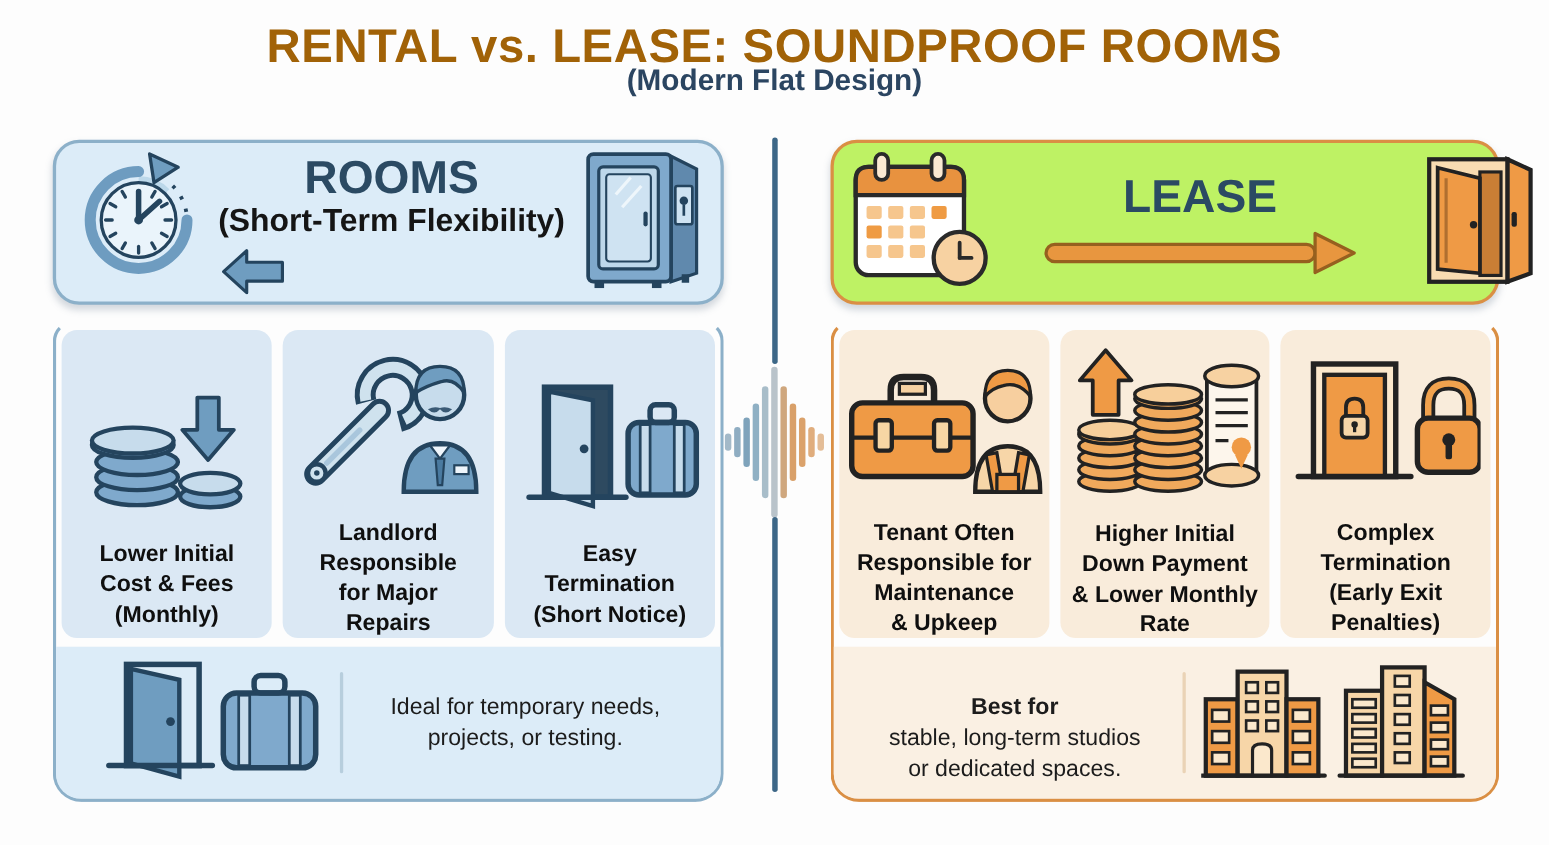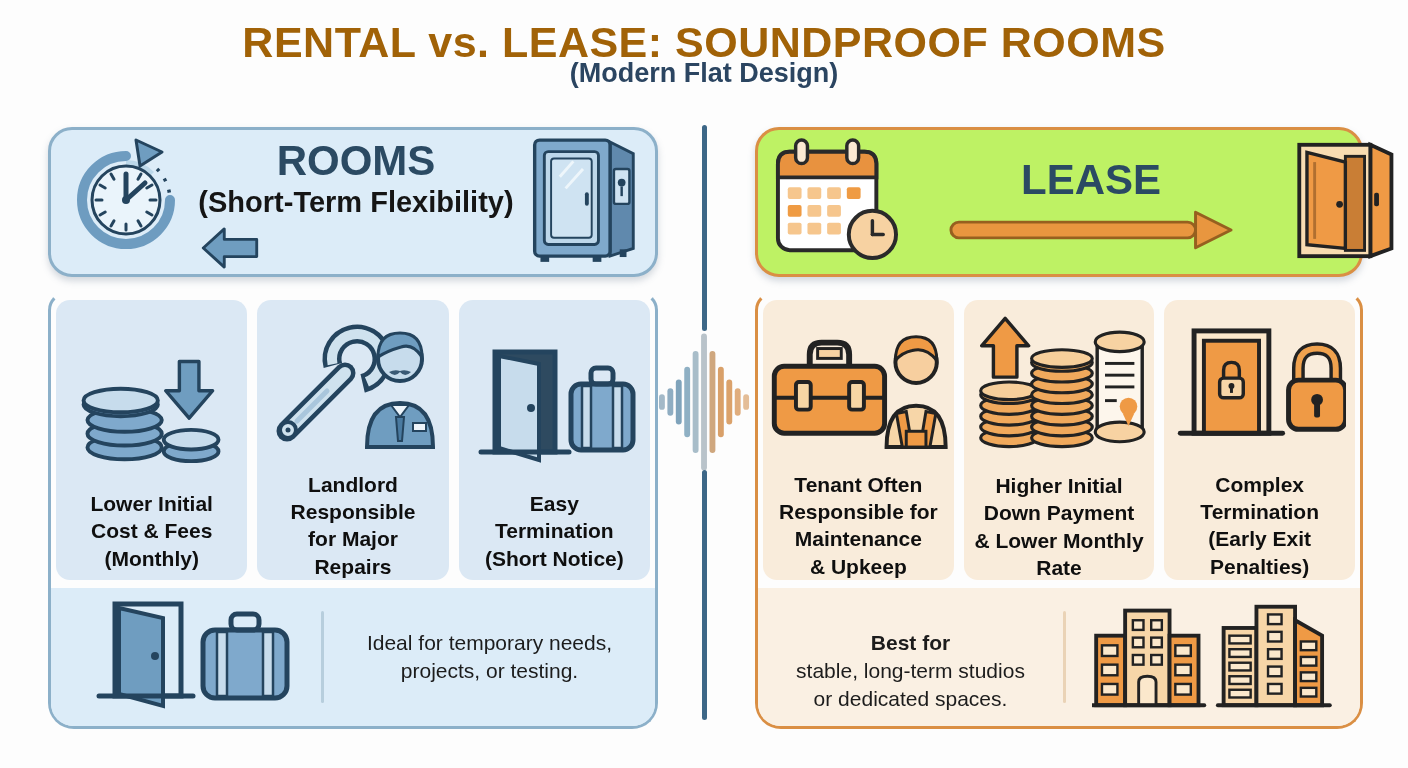--- a/index.html
+++ b/index.html
@@ -51,21 +51,21 @@
   .left .card{background:#dbe8f4;}
   .right .card{background:#f9ecdb;}
   .card-icon{height:152px;display:flex;align-items:flex-end;justify-content:center;padding-top:16px;}
   .card-label{
     margin-top:22px;text-align:center;font-size:21px;font-weight:700;
     line-height:1.3;color:#0f0f0f;white-space:pre-line;padding:0 6px;
   }
 
   .panel-footer{
     margin-top:8px;height:138px;border-radius:0 0 22px 22px;
-    display:flex;align-items:center;padding:0 26px;gap:26px;
+    display:flex;align-items:center;padding:0 26px;gap:14px;
   }
   .left .panel-footer{background:#dcecf8;}
   .right .panel-footer{background:#faf0e3;}
   .footer-divider{width:3px;height:92px;border-radius:2px;}
   .left .footer-divider{background:#b7cedd;}
   .right .footer-divider{background:#ead3b6;}
   .footer-text{
     flex:1;text-align:center;font-size:21px;font-weight:400;color:#1c1c1c;
     line-height:1.32;white-space:pre-line;
   }

